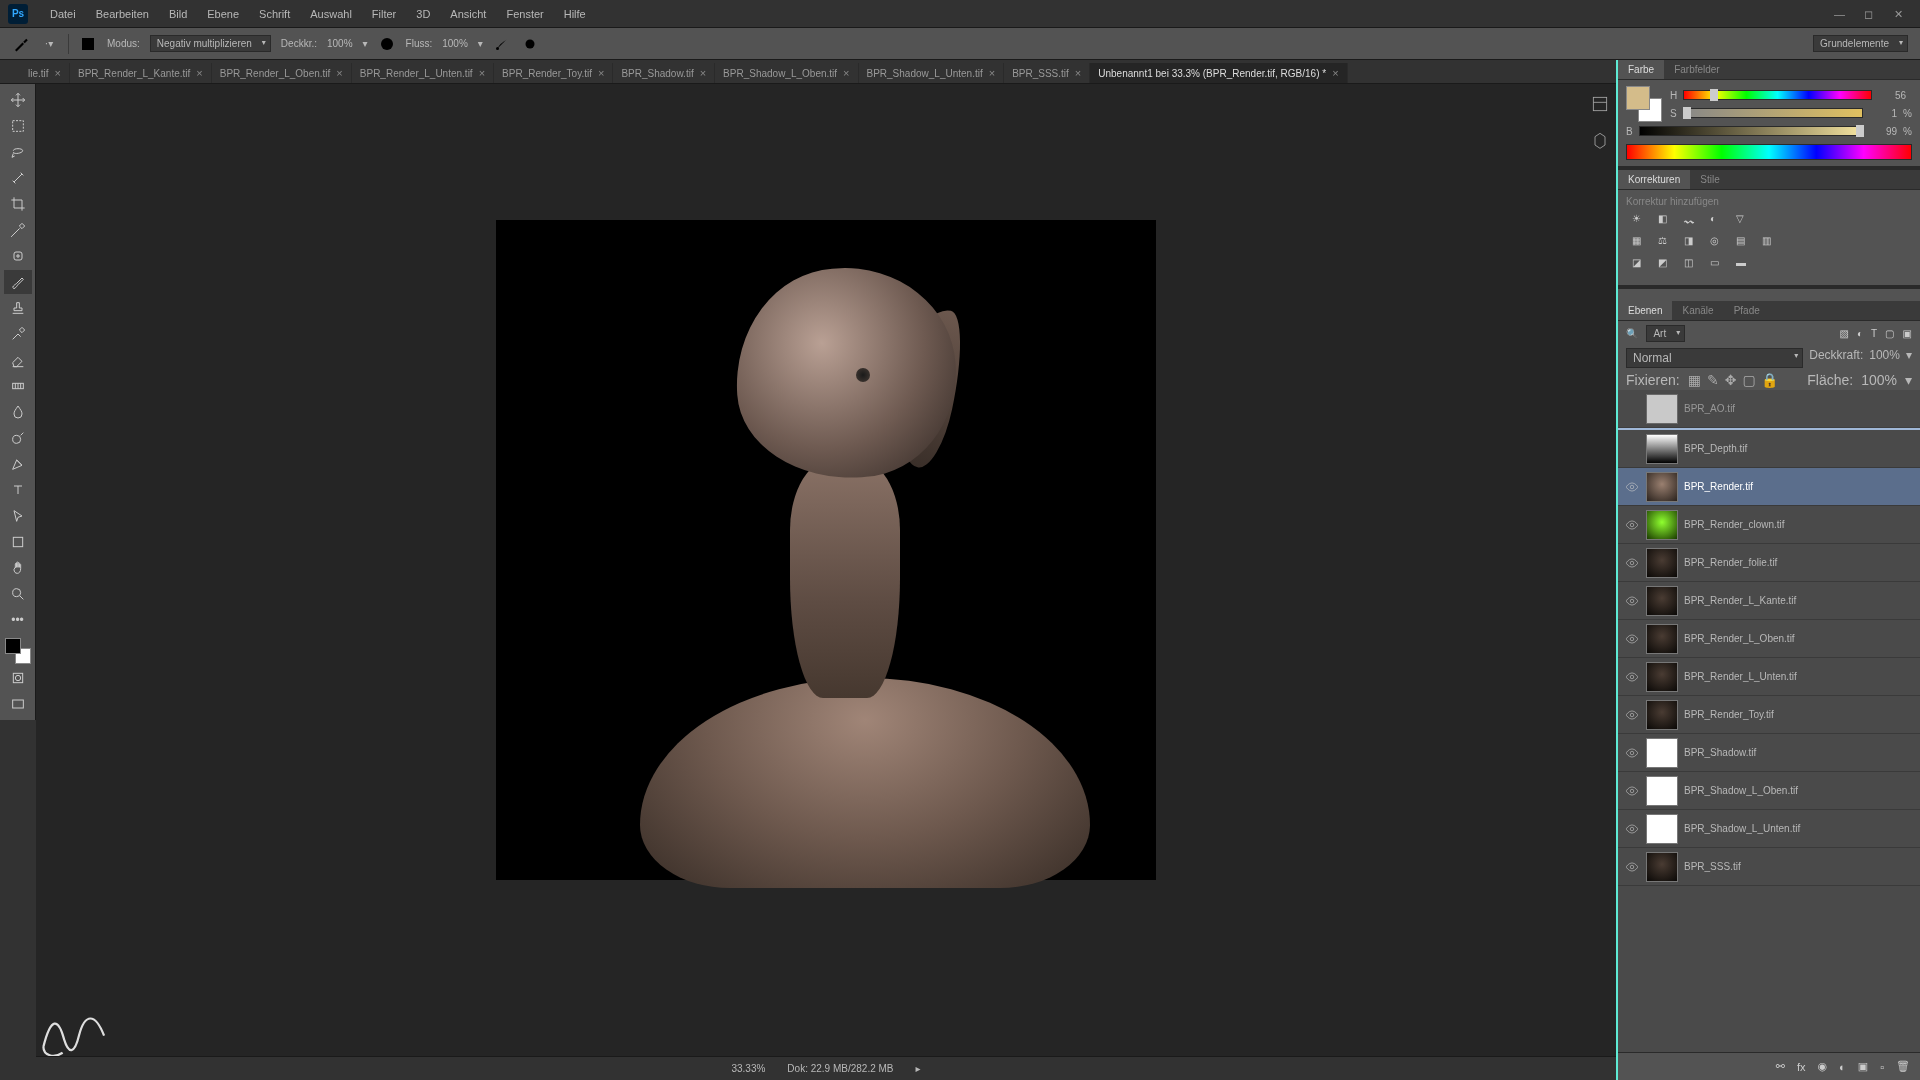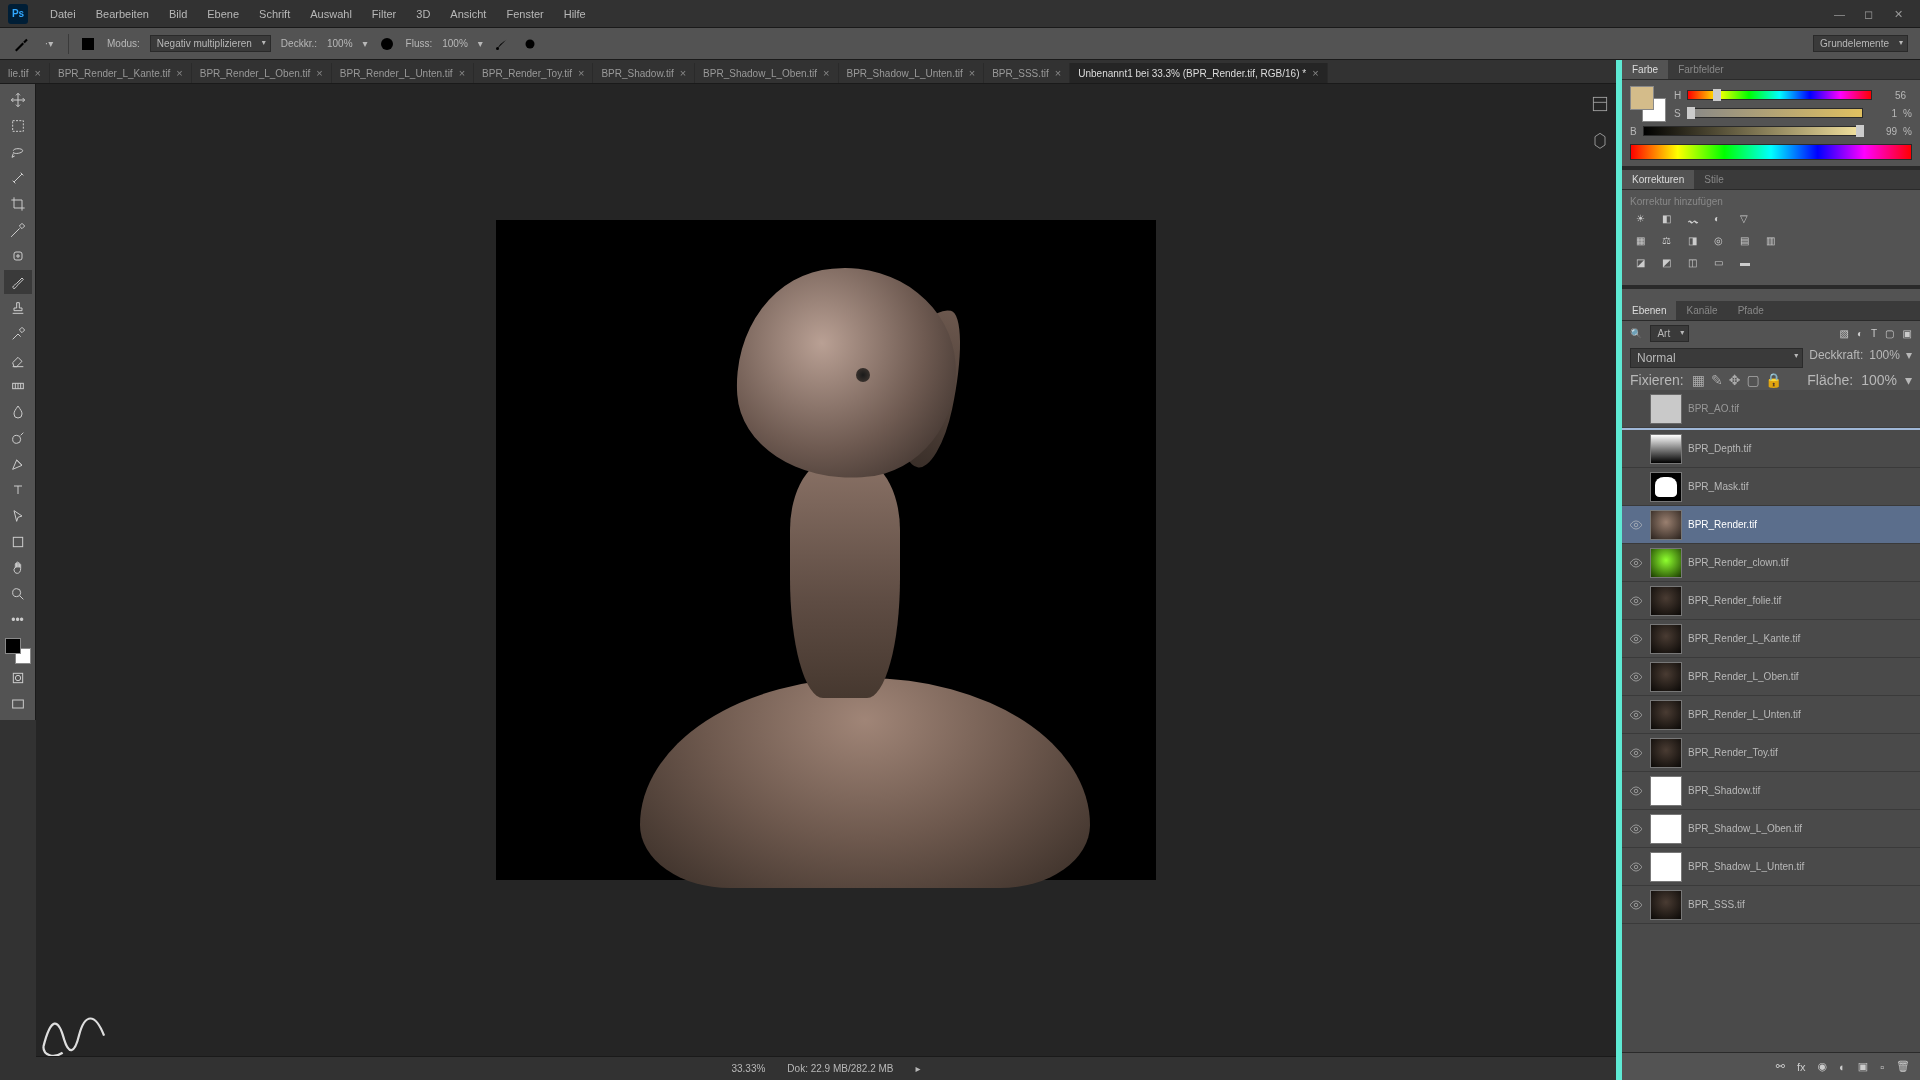--- a/index.html
+++ b/index.html
@@ -47,21 +47,21 @@
 .shoulders { position: absolute; bottom: -10px; left: -30px; width: 450px; height: 210px; background: radial-gradient(ellipse at 50% 20%, #a08577, #6e594e 50%, #3d312a 95%); border-radius: 50% 50% 20% 20% / 70% 70% 30% 30%; }
 .eye { position: absolute; top: 130px; left: 186px; width: 14px; height: 14px; background: radial-gradient(circle,#1a1a1a,#443a34); border-radius: 50%; }
 
 .watermark { position: absolute; left: 36px; bottom: 18px; width: 74px; height: 60px; opacity: .85; }
 .watermark svg { width: 100%; height: 100%; stroke: #fff; fill: none; stroke-width: 3; }
 
 
 .status-bar { position: absolute; left: 36px; right: 304px; bottom: 0; height: 24px; background: #323232; display: flex; align-items: center; padding: 0 12px; gap: 22px; font-size: 10px; border-top: 1px solid #1a1a1a; justify-content: center; }
 
 
-.right { position: absolute; right: 0; top: 60px; bottom: 0; width: 304px; background: #535353; border-left: 6px solid #5eead4; display: flex; flex-direction: column; }
+.right { position: absolute; right: 0; top: 60px; bottom: 0; width: 304px; background: #535353; border-left: 2px solid #5eead4; display: flex; flex-direction: column; }
 .mini-dock { position: absolute; right: 304px; top: 84px; width: 32px; display: flex; flex-direction: column; gap: 16px; align-items: center; padding-top: 10px; }
 .mini-dock .mini { width: 20px; height: 20px; color: #aaa; }
 
 .panel-tabs { display: flex; background: #3a3a3a; border-bottom: 1px solid #2a2a2a; }
 .panel-tab { padding: 4px 10px; font-size: 10px; color: #888; }
 .panel-tab.active { background: #535353; color: #ddd; }
 .panel-body { padding: 6px 8px; }
 
 .color-panel .swatch-pair { float: left; width: 36px; height: 36px; position: relative; margin-right: 8px; }
 .color-panel .sw-bg { position: absolute; right: 0; bottom: 0; width: 24px; height: 24px; background: #fff; border: 1px solid #888; }
@@ -173,21 +173,21 @@
   <span class="icon-btn">
     <svg viewBox="0 0 24 24">
         <circle cx="12" cy="12" r="6"></circle>
         <path d="M12 2v4M12 18v4"></path>
       </svg>
   </span>
   <div class="dropdown opt-right">Grundelemente</div>
 </div>
 
 <div class="tab-bar">
-  <div id="doc-tabs" style="display:flex;">
+  <div id="doc-tabs" style="display:flex;padding-left:20px;">
       <div class="doc-tab">
         <span>lie.tif</span>
         <span class="tab-close">×</span>
       </div>
       <div class="doc-tab">
         <span>BPR_Render_L_Kante.tif</span>
         <span class="tab-close">×</span>
       </div>
       <div class="doc-tab">
         <span>BPR_Render_L_Oben.tif</span>
@@ -498,25 +498,20 @@
           <div class="vis"></div>
           <div class="thumb-box white"></div>
           <div class="layer-name-badge">BPR_AO.tif</div>
         </div>
         <div class="layer-insert"></div>
         <div class="layer">
           <div class="vis"></div>
           <div class="thumb-box depth"></div>
           <div class="layer-name-badge">BPR_Depth.tif</div>
         </div>
-        <div class="layer">
-          <div class="vis"></div>
-          <div class="thumb-box mask"></div>
-          <div class="layer-name-badge">BPR_Mask.tif</div>
-        </div>
         <div class="layer selected">
           <div class="vis">
             <svg viewBox="0 0 24 24" width="14" height="14" fill="none" stroke="currentColor">
               <path d="M2 12s4-7 10-7 10 7 10 7-4 7-10 7S2 12 2 12z"></path>
               <circle cx="12" cy="12" r="3"></circle>
             </svg>
           </div>
           <div class="thumb-box render"></div>
           <div class="layer-name-badge">BPR_Render.tif</div>
         </div>

